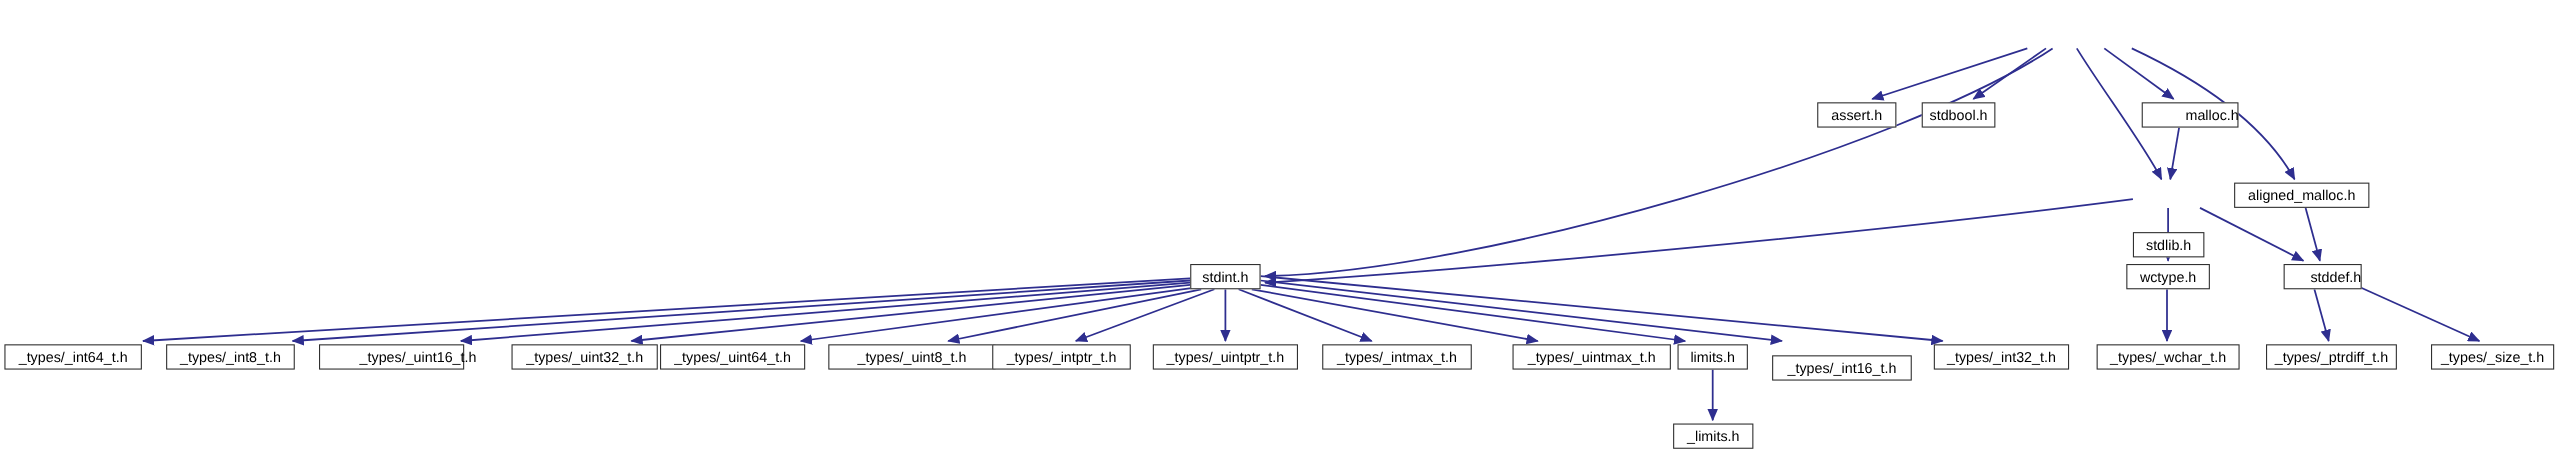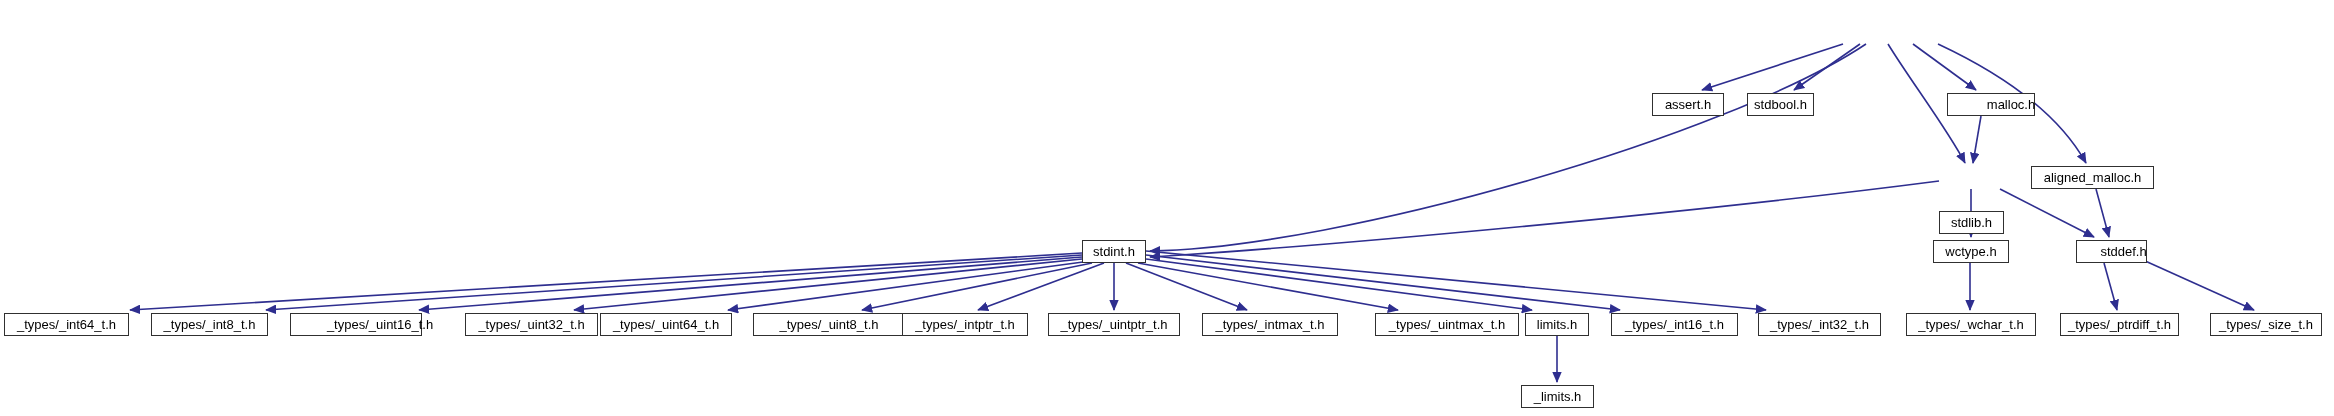--- a/index.html
+++ b/index.html
@@ -70,21 +70,21 @@
   <div class="node" style="left:151px;top:313px;width:117px;height:23px;">_types/_int8_t.h</div>
   <div class="node" style="left:290px;top:313px;width:132px;height:23px;padding-left:48px;">_types/_uint16_t.h</div>
   <div class="node" style="left:445px;top:313px;width:133px;height:23px;margin-left:20px;">_types/_uint32_t.h</div>
   <div class="node" style="left:600px;top:313px;width:132px;height:23px;">_types/_uint64_t.h</div>
   <div class="node" style="left:753px;top:313px;width:152px;height:23px;text-align:right;">_types/_uint8_t.h</div>
   <div class="node" style="left:902px;top:313px;width:126px;height:23px;">_types/_intptr_t.h</div>
   <div class="node" style="left:1048px;top:313px;width:132px;height:23px;">_types/_uintptr_t.h</div>
   <div class="node" style="left:1202px;top:313px;width:136px;height:23px;">_types/_intmax_t.h</div>
   <div class="node" style="left:1359px;top:313px;width:144px;height:23px;margin-left:16px;">_types/_uintmax_t.h</div>
   <div class="node" style="left:1525px;top:313px;width:64px;height:23px;">limits.h</div>
-  <div class="node" style="left:1611px;top:313px;width:127px;height:23px;">_types/_int16_t.h</div>
+  <div class="node" style="left:1611px;top:323px;width:127px;height:23px;">_types/_int16_t.h</div>
   <div class="node" style="left:1758px;top:313px;width:123px;height:23px;">_types/_int32_t.h</div>
   <div class="node" style="left:1906px;top:313px;width:130px;height:23px;">_types/_wchar_t.h</div>
   <div class="node" style="left:2060px;top:313px;width:119px;height:23px;">_types/_ptrdiff_t.h</div>
   <div class="node" style="left:2210px;top:313px;width:112px;height:23px;">_types/_size_t.h</div>
 
   <div class="node" style="left:1521px;top:385px;width:73px;height:23px;">_limits.h</div>
 
 </div>
 
 </body></html>

